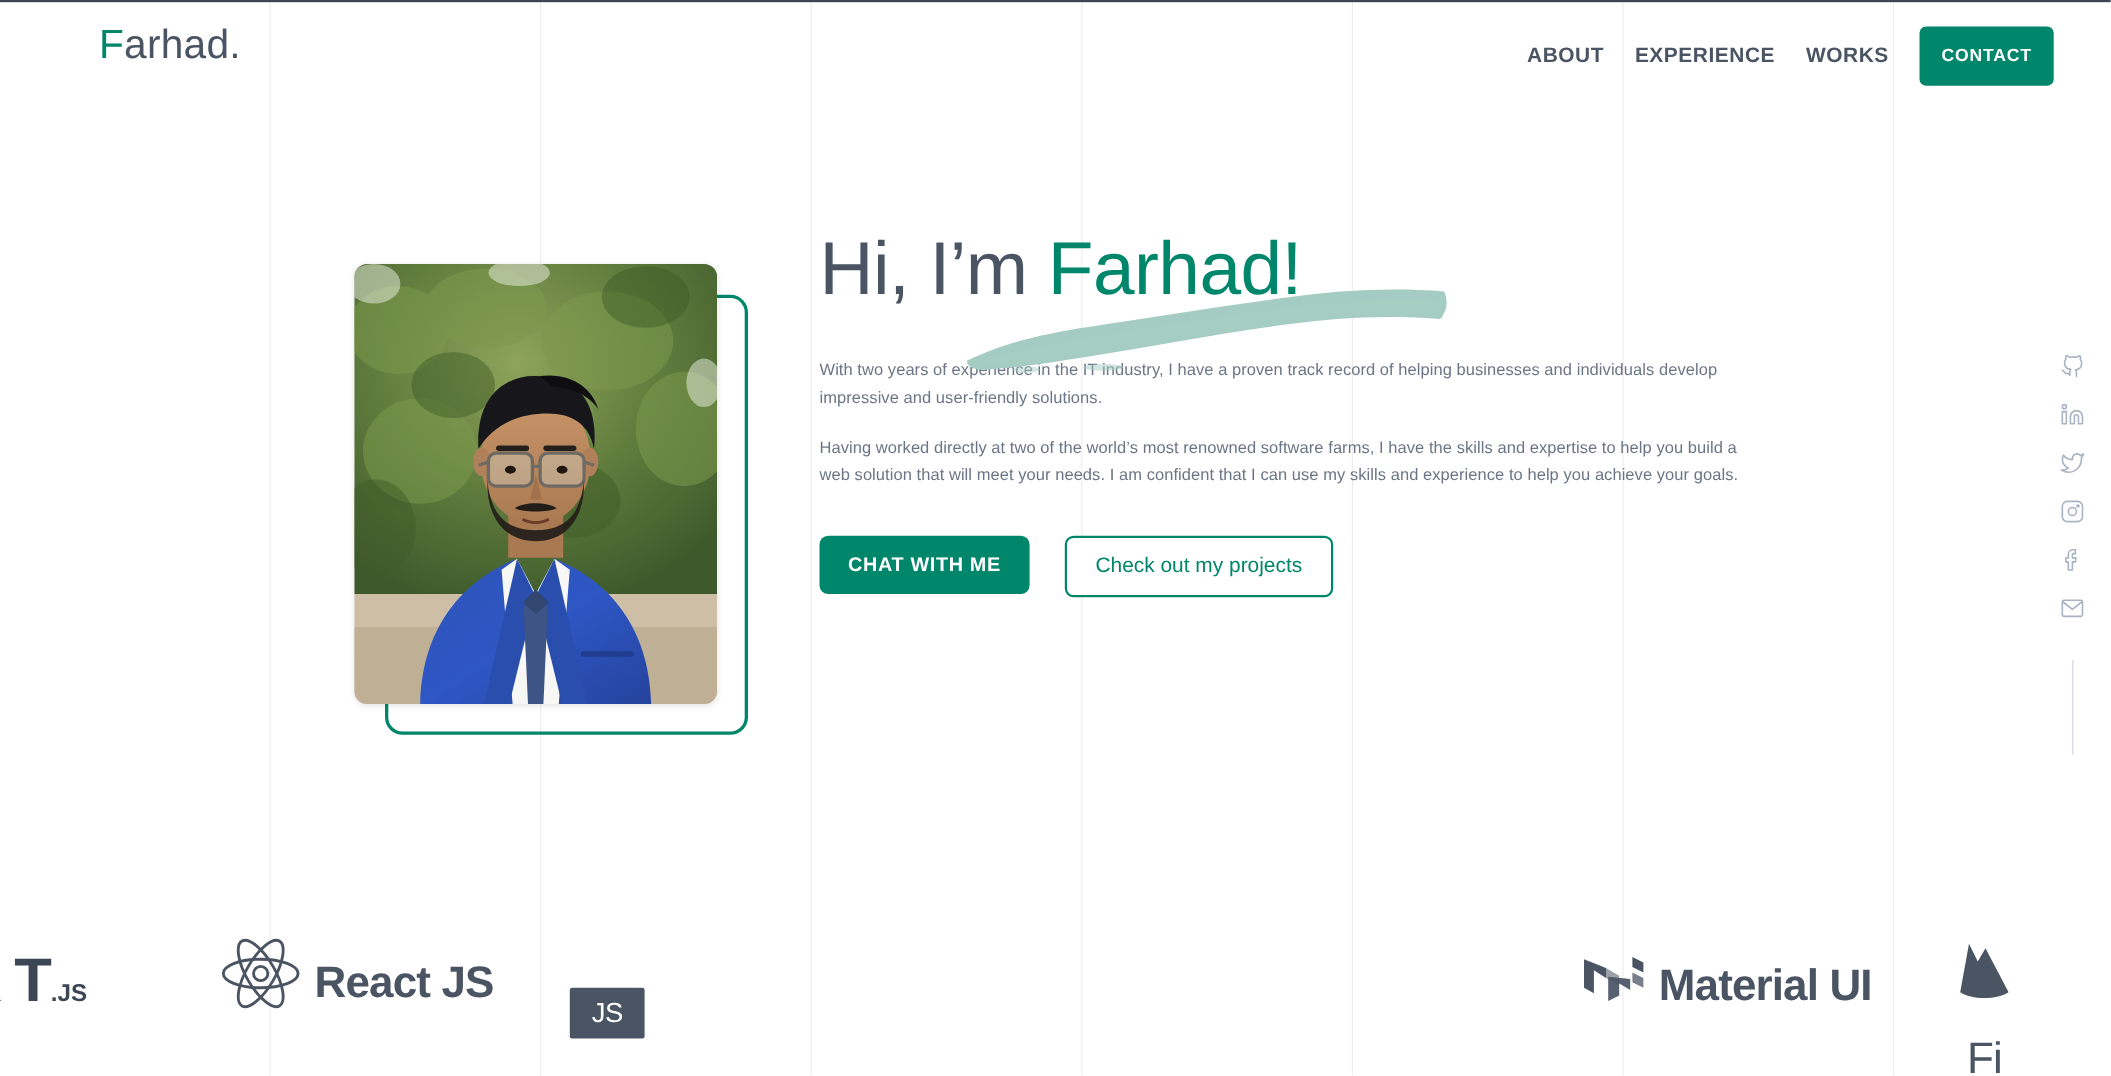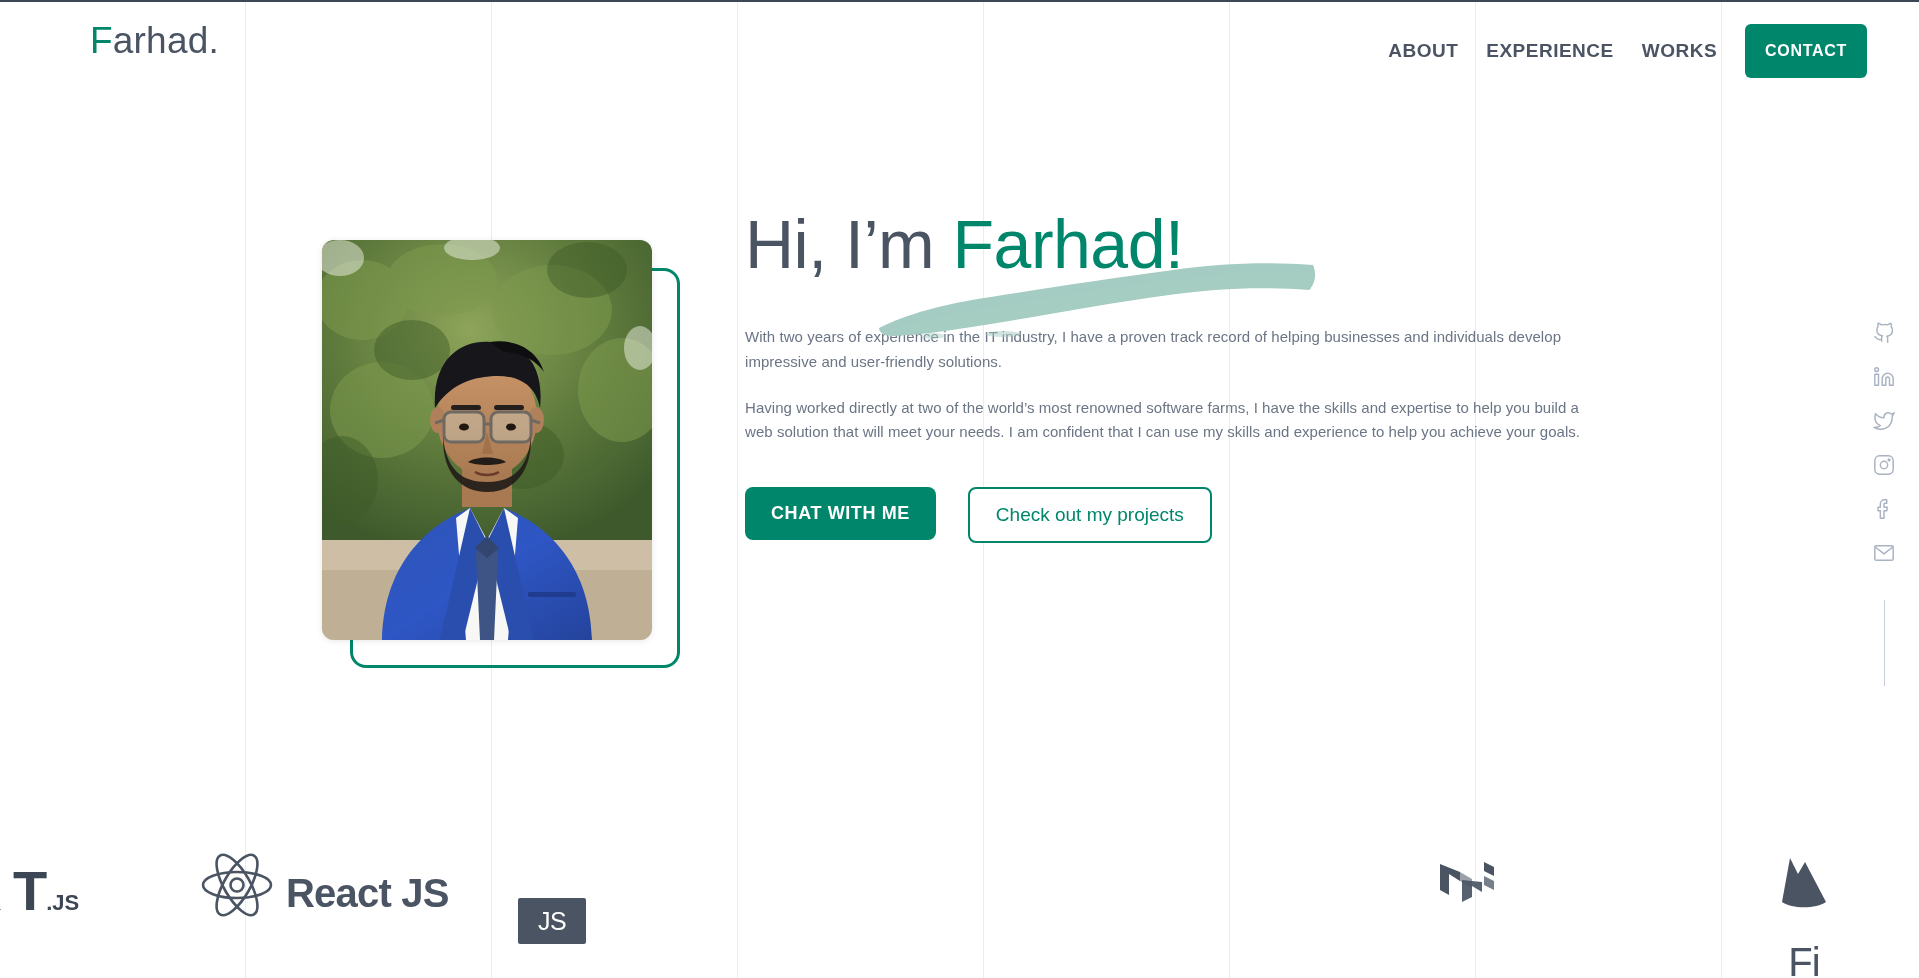--- a/index.html
+++ b/index.html
@@ -482,20 +482,21 @@
     <div class="tech-item" style="left:1438px; top:58px;">
       <span class="tech-icon">
         <svg width="58" height="46" viewBox="0 0 58 46" fill="#4a5463">
           <path d="M2 6 L2 32 L11 37 L11 16 L22 23 L22 14 L2 6 Z"></path>
           <path d="M24 22 L24 44 L34 39 L34 28 L44 34 L44 24 L24 22 Z" opacity="0.92"></path>
           <path d="M46 4 L56 9 L56 18 L46 13 Z"></path>
           <path d="M46 18 L56 23 L56 32 L46 27 Z" opacity="0.75"></path>
           <path d="M22 14 L34 21 L34 30 L22 23 Z" opacity="0.55"></path>
         </svg>
       </span>
+      <span class="tech-label">Material UI</span>
     </div>
 
     <div class="tech-item" style="left:1778px; top:54px;flex-direction:column;">
       <span class="tech-icon">
         <svg width="52" height="58" viewBox="0 0 52 58" fill="#4a5463">
           <path d="M4 48 L12 4 L20 20 L27 8 L48 48 C 38 55, 14 55, 4 48 Z"></path>
         </svg>
       </span>
       <span class="tech-label" style="font-weight:400">Fi</span>
     </div>

